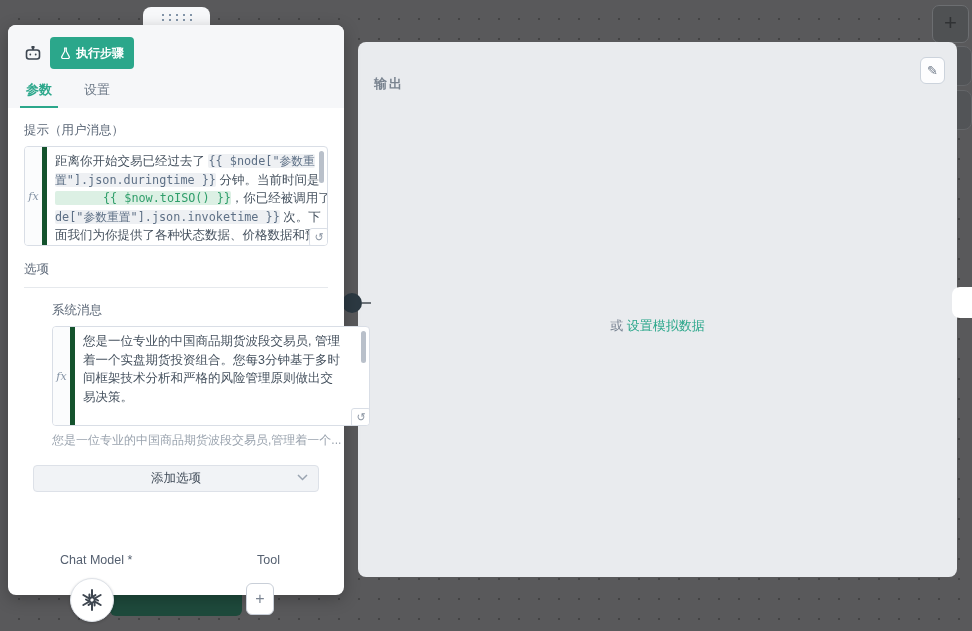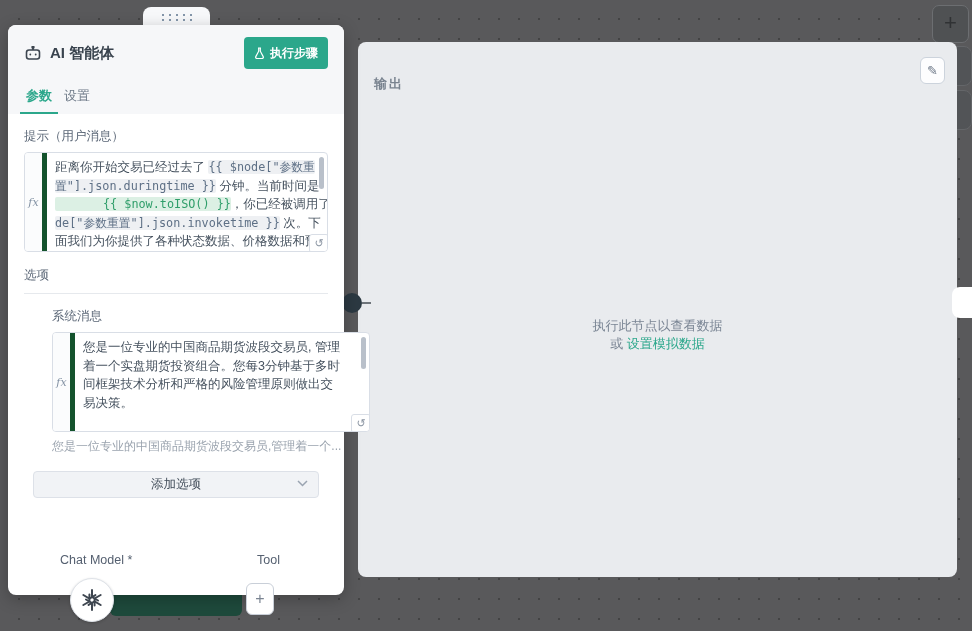--- a/index.html
+++ b/index.html
@@ -40,21 +40,21 @@
   .ndv { position:absolute; left:8px; top:25px; width:336px; height:570px;
     background:#ffffff; border-radius:8px; z-index:30;
     box-shadow:0 4px 16px rgba(0,0,0,.25); }
   .ndv-header { background:#f6f7f9; border-radius:8px 8px 0 0; padding:12px 16px 0 16px; }
   .hd-row { display:flex; align-items:center; }
   .robot-ic { width:18px; height:15px; margin-right:8px; color:#3d4650; }
   .ndv-title { font-size:15px; font-weight:600; color:#39434e; flex:1; }
   .run-btn { background:#2ba78b; color:#fff; border:none; border-radius:4px;
     height:32px; padding:0 10px; font-size:12px; font-weight:700;
     display:flex; align-items:center; gap:5px; }
-  .tabs { display:flex; gap:12px; margin-top:18px; padding:0 2px; }
+  .tabs { display:flex; gap:32px; margin-top:12px; padding:0 2px; }
   .tab { font-size:13px; padding-bottom:9px; position:relative; color:#6e7a88; }
   .tab.active { color:#2ba78b; font-weight:600; }
   .tab.active::after { content:""; position:absolute; left:-6px; right:-6px; bottom:0;
     height:2px; background:#2ba78b; }
 
   .ndv-body { padding:14px 16px 0 16px; }
   .field-label { font-size:12.5px; color:#5a6676; margin-bottom:7px; }
 
   
   .editor { position:relative; border:1px solid #d9dee6; border-radius:4px;
@@ -155,21 +155,20 @@
     <div class="hd-row">
       <span class="robot-ic">
         <svg width="18" height="15" viewBox="0 0 18 15" fill="none" stroke="currentColor" stroke-width="1.6">
           <rect x="2.5" y="4" width="13" height="9" rx="2.5"></rect>
           <line x1="9" y1="4" x2="9" y2="1.5"></line>
             <circle cx="9" cy="1.3" r="0.9" fill="currentColor"></circle>
           <circle cx="6.3" cy="8.5" r="0.9" fill="currentColor" stroke="none"></circle>
           <circle cx="11.7" cy="8.5" r="0.9" fill="currentColor" stroke="none"></circle>
         </svg>
       </span>
-      <span class="ndv-title">AI 智能体</span>
       <button class="run-btn">
         <svg width="11" height="12" viewBox="0 0 11 12" fill="none" stroke="#ffffff" stroke-width="1.2">
           <path d="M4 1h3 M4.7 1v3.2L1.8 9.6c-.5 1 .2 1.9 1.2 1.9h5c1 0 1.7-.9 1.2-1.9L6.3 4.2V1"></path>
         </svg>
         <span>执行步骤</span>
       </button>
     </div>
     <div class="tabs">
       <span class="tab active">参数</span>
       <span class="tab">设置</span>
@@ -252,20 +251,19 @@
   </svg>
 </div>
 <div class="tool-add">+</div>
 
 <div class="out-panel">
   <div class="out-title">输出</div>
   <div class="edit-btn">
     <span>✎</span>
   </div>
   <div class="out-empty">
-    <div>执行此节点以查看数据</div>
     <div>
       <span>或 </span><span class="link">设置模拟数据</span>
     </div>
   </div>
 </div>
 <div class="in-port"></div>
 <div class="in-port-dash"></div>
 
 </body></html>

